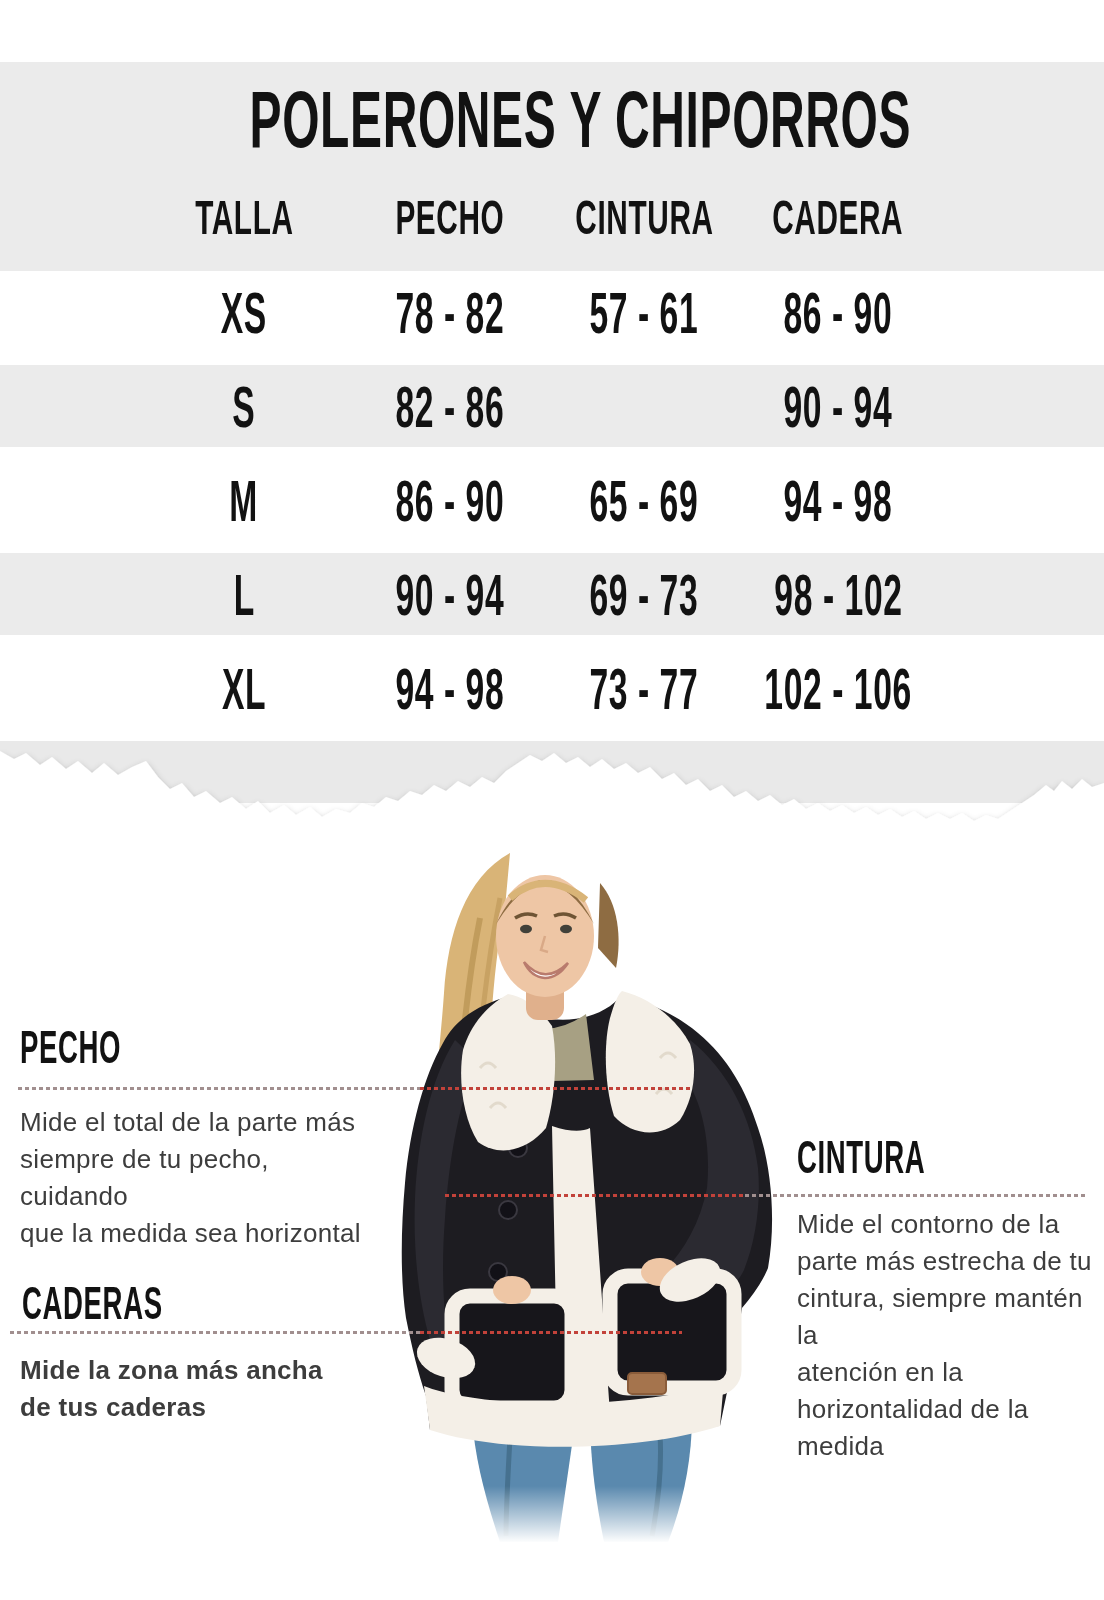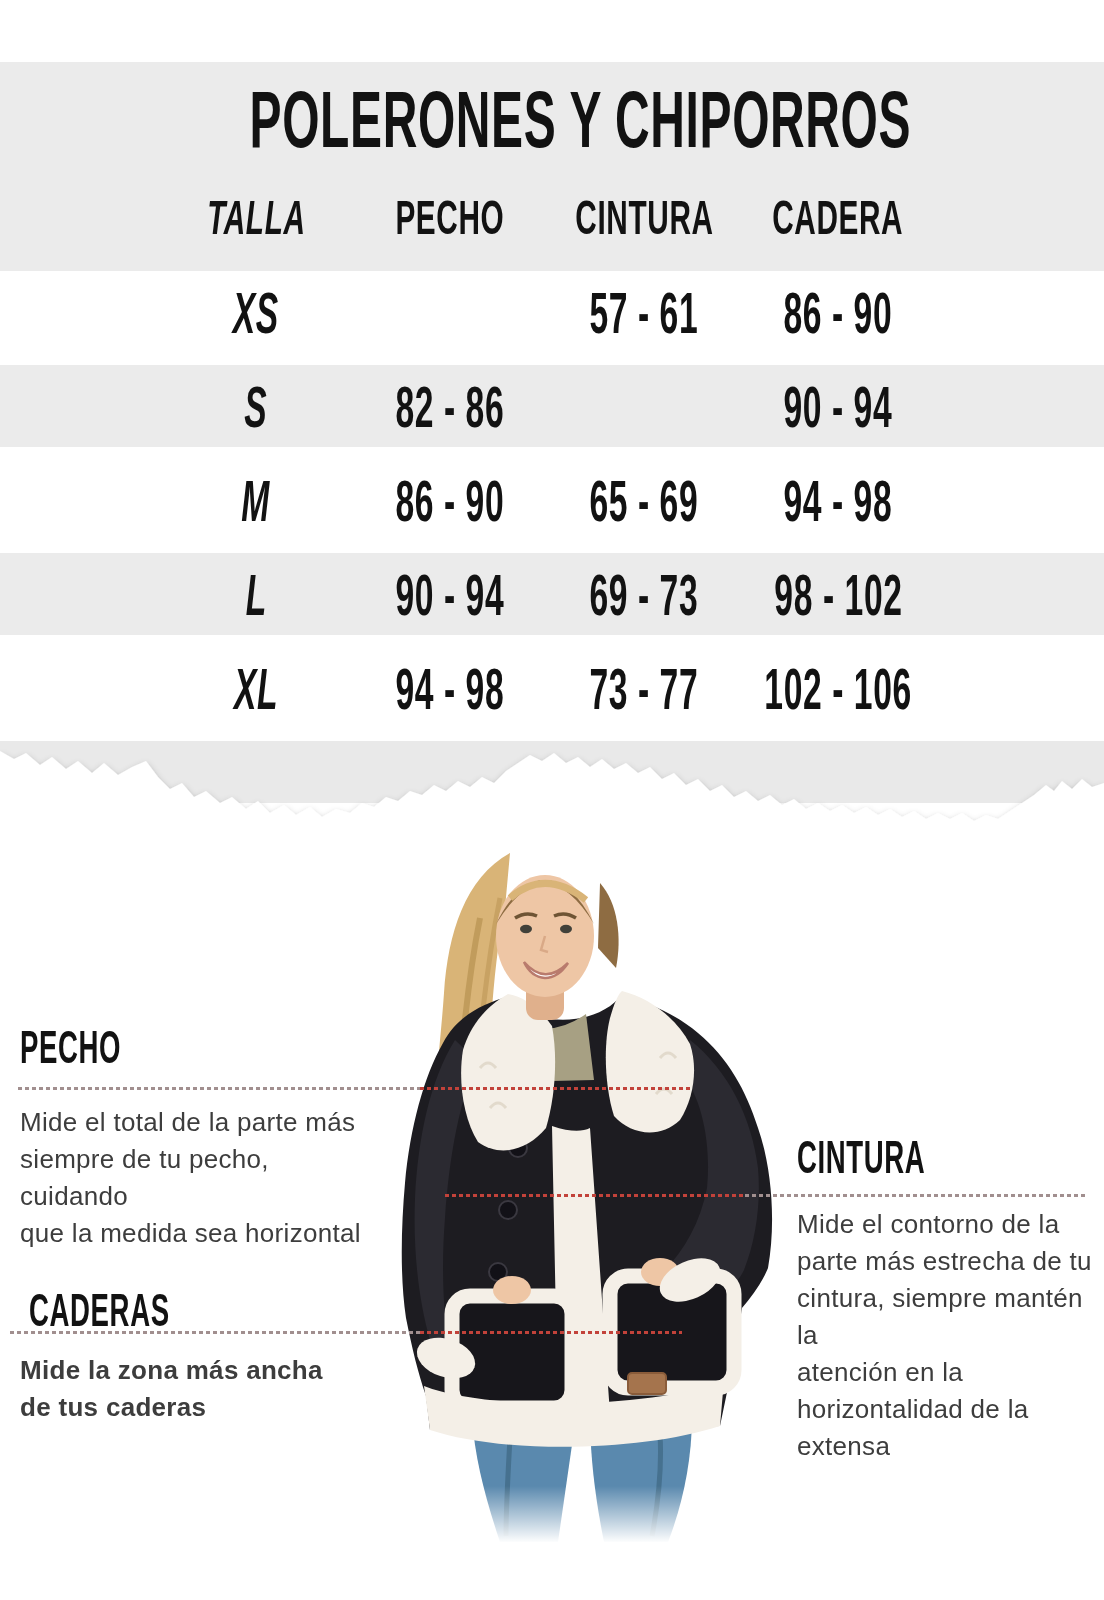--- a/index.html
+++ b/index.html
@@ -11,21 +11,21 @@
   .cond{display:inline-block;white-space:nowrap;font-weight:700;color:#121212;
         transform:scaleX(0.60);transform-origin:center center;letter-spacing:1px;}
   .cond-left{transform-origin:left center;}
   
   .chart-head{position:absolute;left:0;top:62px;width:1104px;height:209px;background:#ebebeb;}
   .chart-title{position:absolute;left:0;top:80px;width:1104px;text-align:center;
                font-size:80px;line-height:80px;padding-left:28px;}
   .chart-cols{position:absolute;left:0;top:190px;width:1104px;height:55px;}
   .col-cell,.row-cell{position:absolute;top:0;height:100%;display:flex;
                       align-items:center;justify-content:center;}
-  .c0{left:156px;width:200px;font-style:italic;} .c1{left:350px;width:200px;}
+  .c0{left:144px;width:200px;} .c1{left:350px;width:200px;}
   .c2{left:544px;width:200px;} .c3{left:738px;width:200px;}
   .col-cell .cond{font-size:48px;transform:scaleX(0.62);}
   .chart-row{position:absolute;left:0;width:1104px;height:82px;}
   .row-alt{background:#ebebeb;}
   .row-cell .cond{font-size:58px;transform:scaleX(0.58);}
   
   .torn{position:absolute;left:0;top:741px;width:1104px;height:90px;}
   
   .model{position:absolute;left:360px;top:828px;width:460px;height:715px;margin:0;}
   
@@ -73,20 +73,23 @@
         </div>
       <div class="col-cell c3">
           <span class="cond">CADERA</span>
         </div>
     </div>
 
     <div class="chart-row" style="top:271px;">
       <div class="row-cell c0">
           <span class="cond">XS</span>
         </div>
+      <div class="row-cell c1">
+          <span class="cond">78 - 82</span>
+        </div>
       <div class="row-cell c2">
           <span class="cond">57 - 61</span>
         </div>
       <div class="row-cell c3">
           <span class="cond">86 - 90</span>
         </div>
     </div>
     <div class="chart-row row-alt" style="top:365px;">
       <div class="row-cell c0">
           <span class="cond">S</span>
@@ -229,34 +232,34 @@
   <section>
     <h2 class="guide-title g-pecho-title" style="margin:0;">
       <span class="cond cond-left">PECHO</span>
     </h2>
     <div class="dash dash-muted l-pecho-muted"></div>
     <div class="dash dash-red l-pecho-red"></div>
     <p class="guide-text g-pecho-text" style="margin:0;">Mide el total de la parte más
 siempre de tu pecho, cuidando
 que la medida sea horizontal</p>
 
-    <h2 class="guide-title g-caderas-title" style="margin:9px;">
+    <h2 class="guide-title g-caderas-title" style="margin:2px;">
       <span class="cond cond-left">CADERAS</span>
     </h2>
     <div class="dash dash-muted l-caderas-muted"></div>
     <div class="dash dash-red l-caderas-red"></div>
     <p class="guide-text g-caderas-text" style="margin:0;font-weight:bold;">Mide la zona más ancha
 de tus caderas</p>
 
     <h2 class="guide-title g-cintura-title" style="margin:0;">
       <span class="cond cond-left">CINTURA</span>
     </h2>
     <div class="dash dash-red l-cintura-red"></div>
     <div class="dash dash-muted l-cintura-muted"></div>
     <p class="guide-text g-cintura-text" style="margin:0;">Mide el contorno de la
 parte más estrecha de tu
 cintura, siempre mantén la
 atención en  la
 horizontalidad de la
-extensa</p>
+medida</p>
   </section>
 
 </div>
 
 </body></html>

